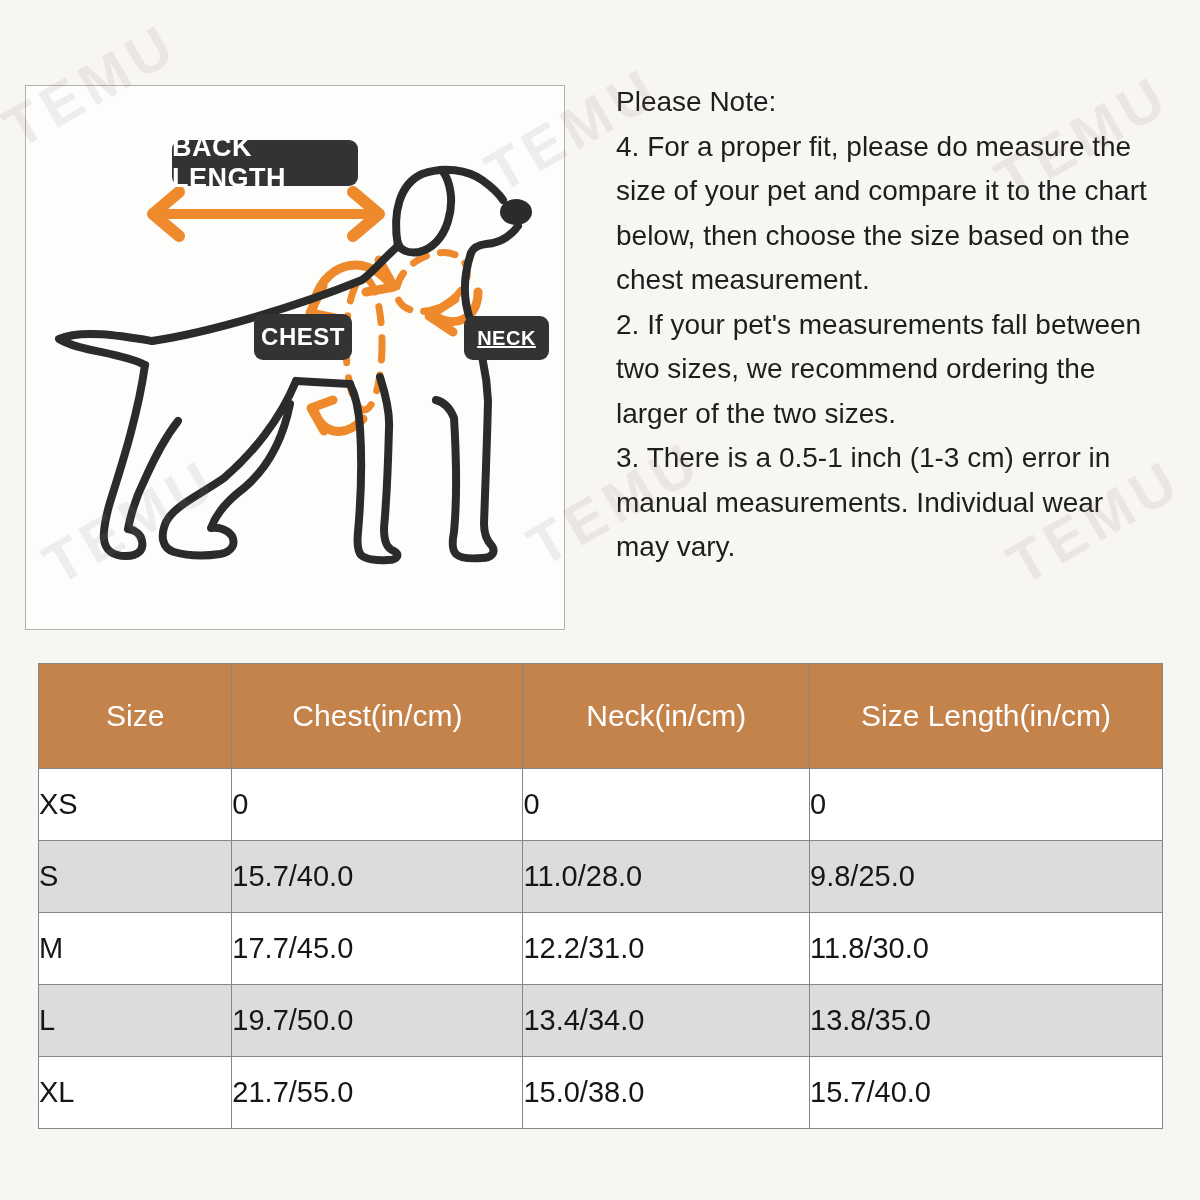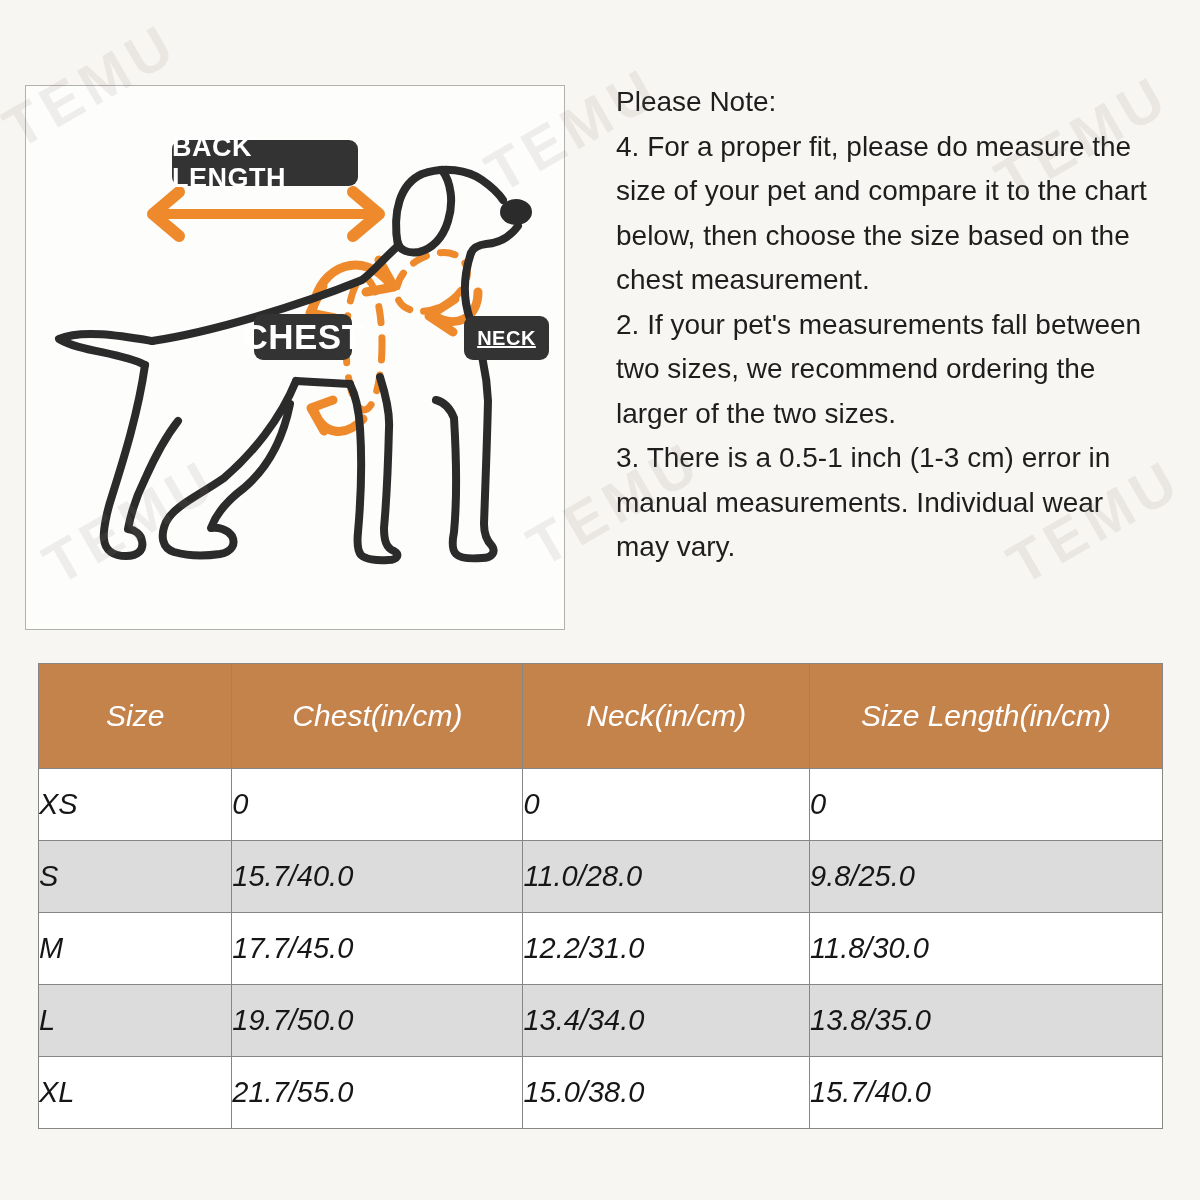--- a/index.html
+++ b/index.html
@@ -39,21 +39,21 @@
   .diag-label {
     position:absolute;
     background:var(--label-bg, #333);
     color:#fff; font-weight:bold;
     border-radius:9px;
     display:flex; align-items:center; justify-content:center;
     letter-spacing:0.5px;
     z-index:3;
   }
   .lbl-back  { left:146px; top:54px;  width:186px; height:46px; font-size:27px; }
-  .lbl-chest { left:228px; top:228px; width:98px;  height:46px; font-size:35px; }
+  .lbl-chest { left:228px; top:228px; width:98px;  height:46px; font-size:24px; }
   .lbl-neck  { left:438px; top:230px; width:85px;  height:44px; font-size:20px;text-decoration:underline; }
 
   
   .note {
     position:absolute; left:616px; top:80px; width:596px;
     color:var(--text-color, #1e1e1e);
     font-size:28px; line-height:44.5px;
     z-index:1;
   }
 
@@ -63,21 +63,21 @@
     width:1125px;
     border-collapse:collapse;
     table-layout:fixed;
     z-index:1;
     background:#fff;
   }
   table.size-table th, table.size-table td {
     border:1px solid #868686;
     vertical-align:middle;
     font-weight:normal;
-    overflow:hidden; white-space:nowrap;font-style:italic;
+    overflow:hidden; white-space:nowrap;
   }
   table.size-table { border:1px solid #6f6f6f; }
   table.size-table th {
     background:var(--header-bg, #c5834c);
     color:#fff;
     height:105px; font-size:30px;
   }
   table.size-table td {
     height:72px; font-size:29px; color:#161616;
   }

